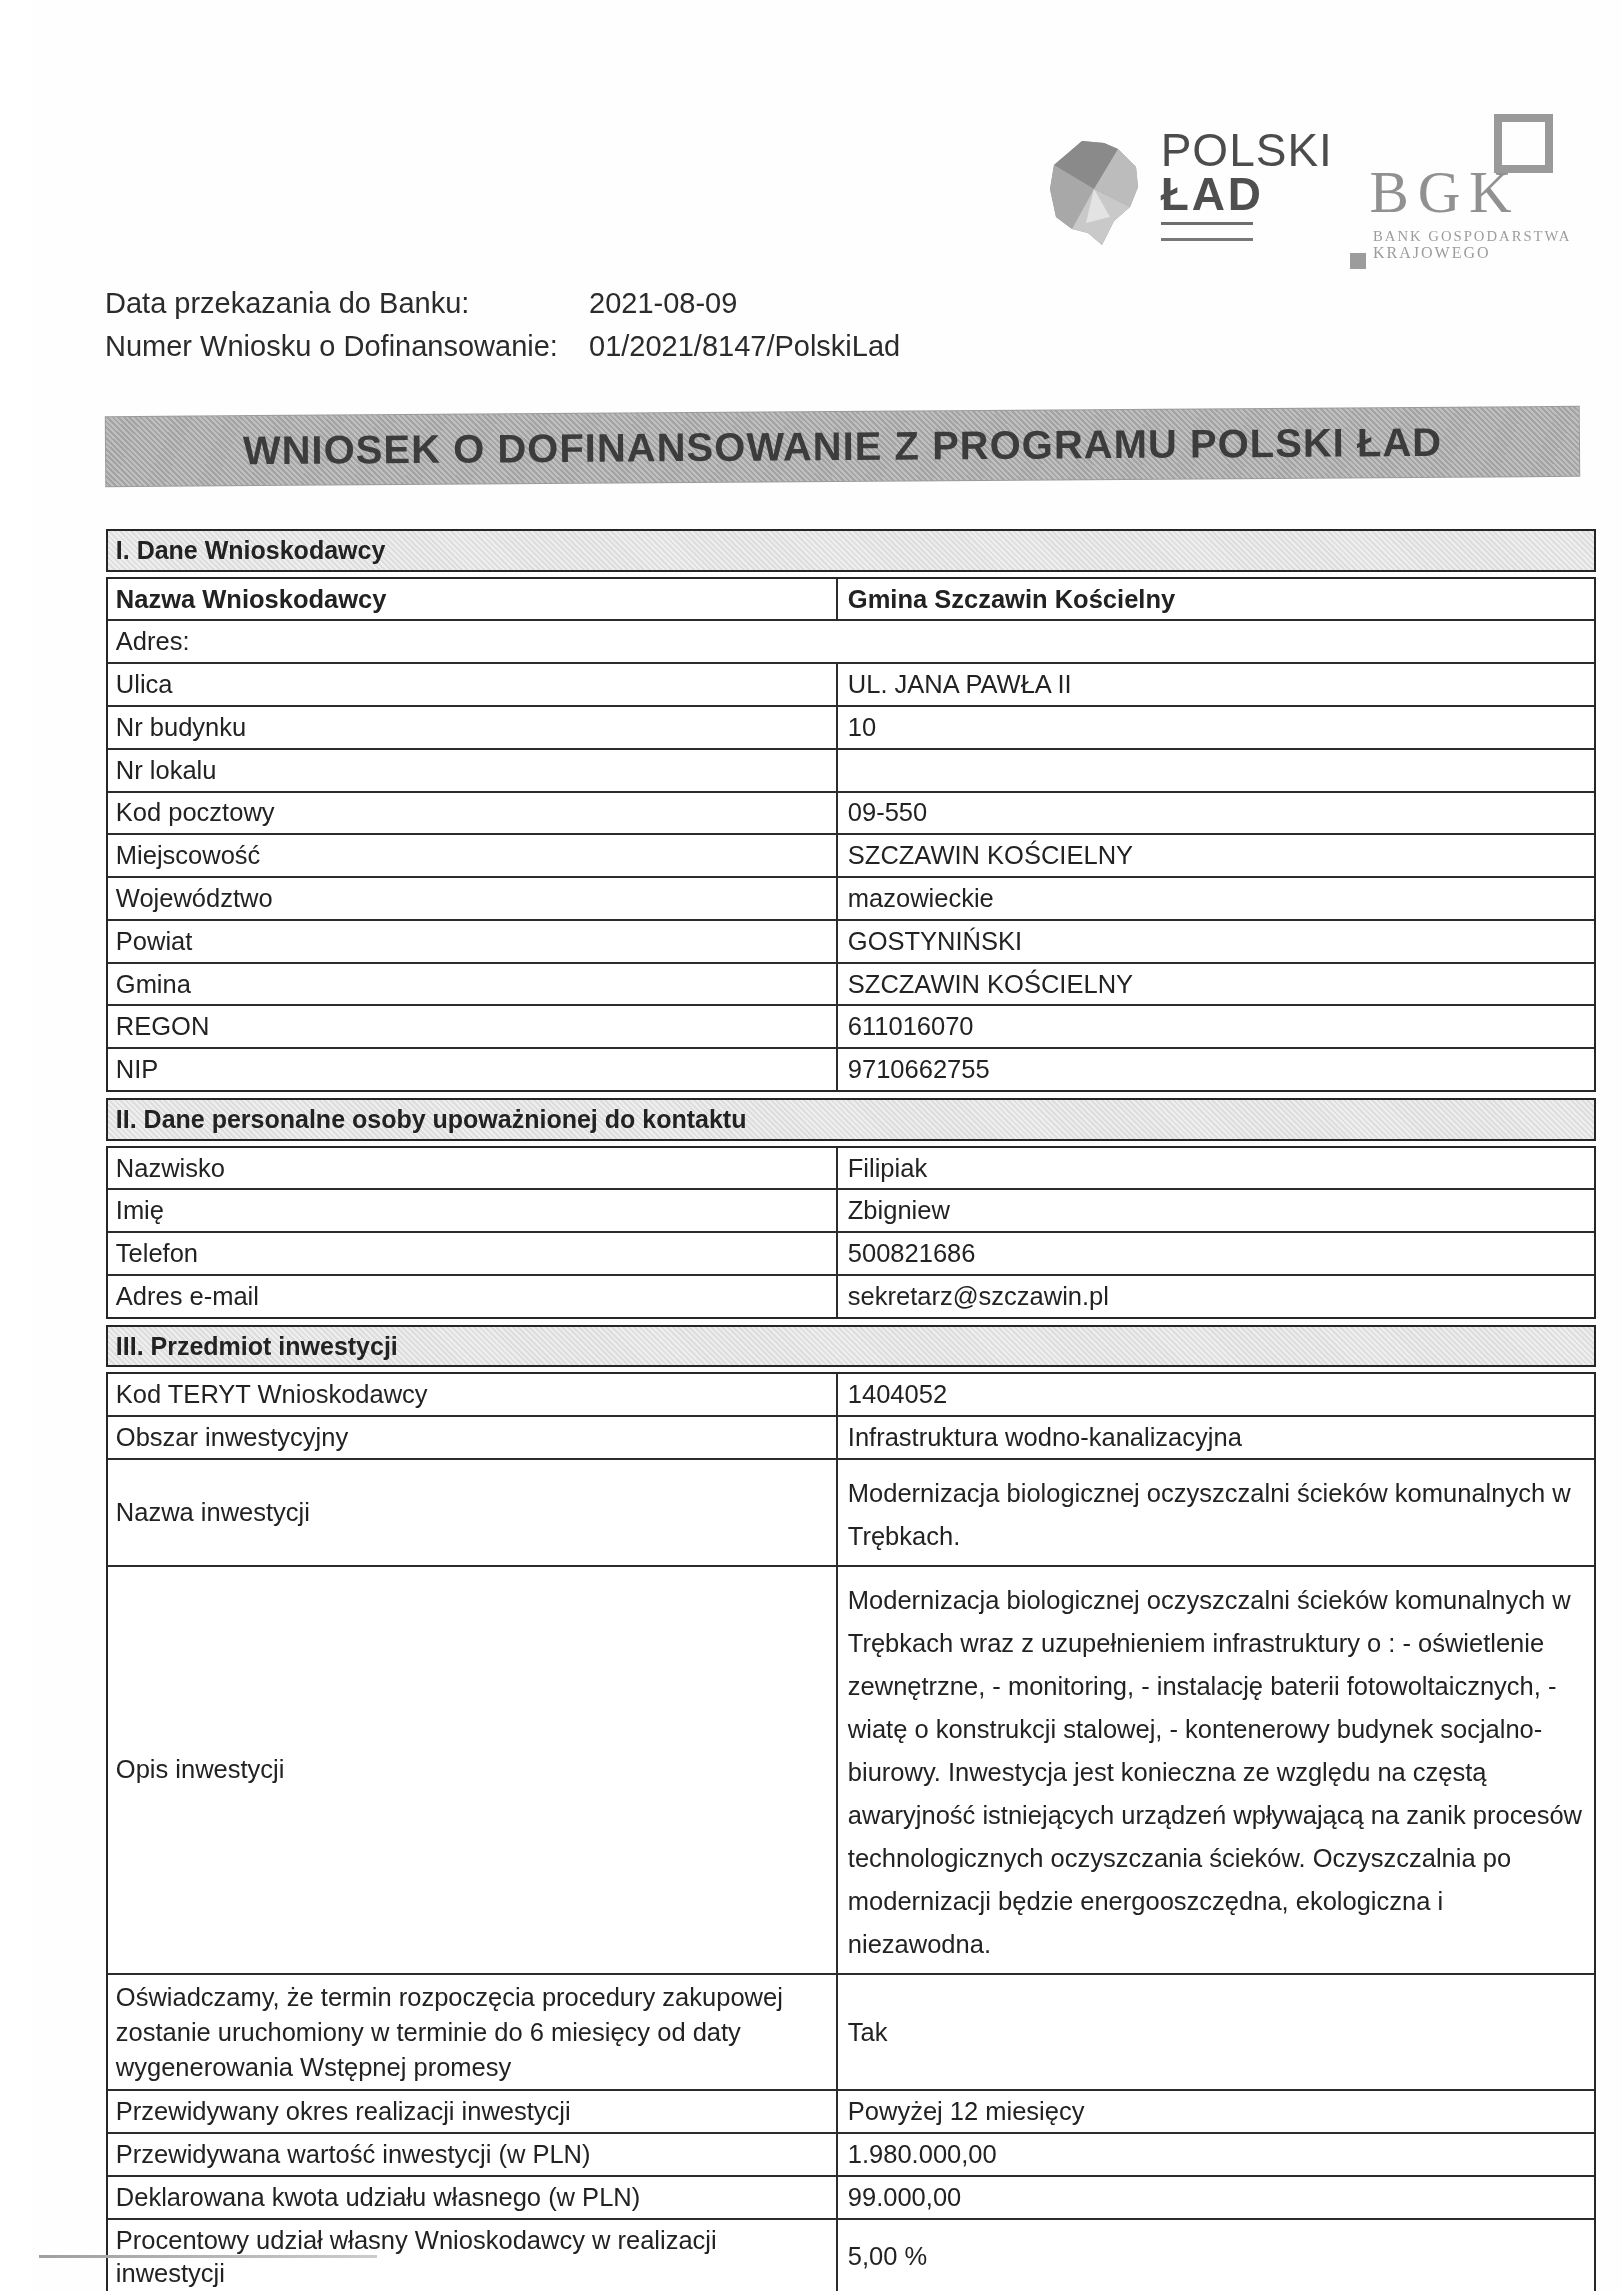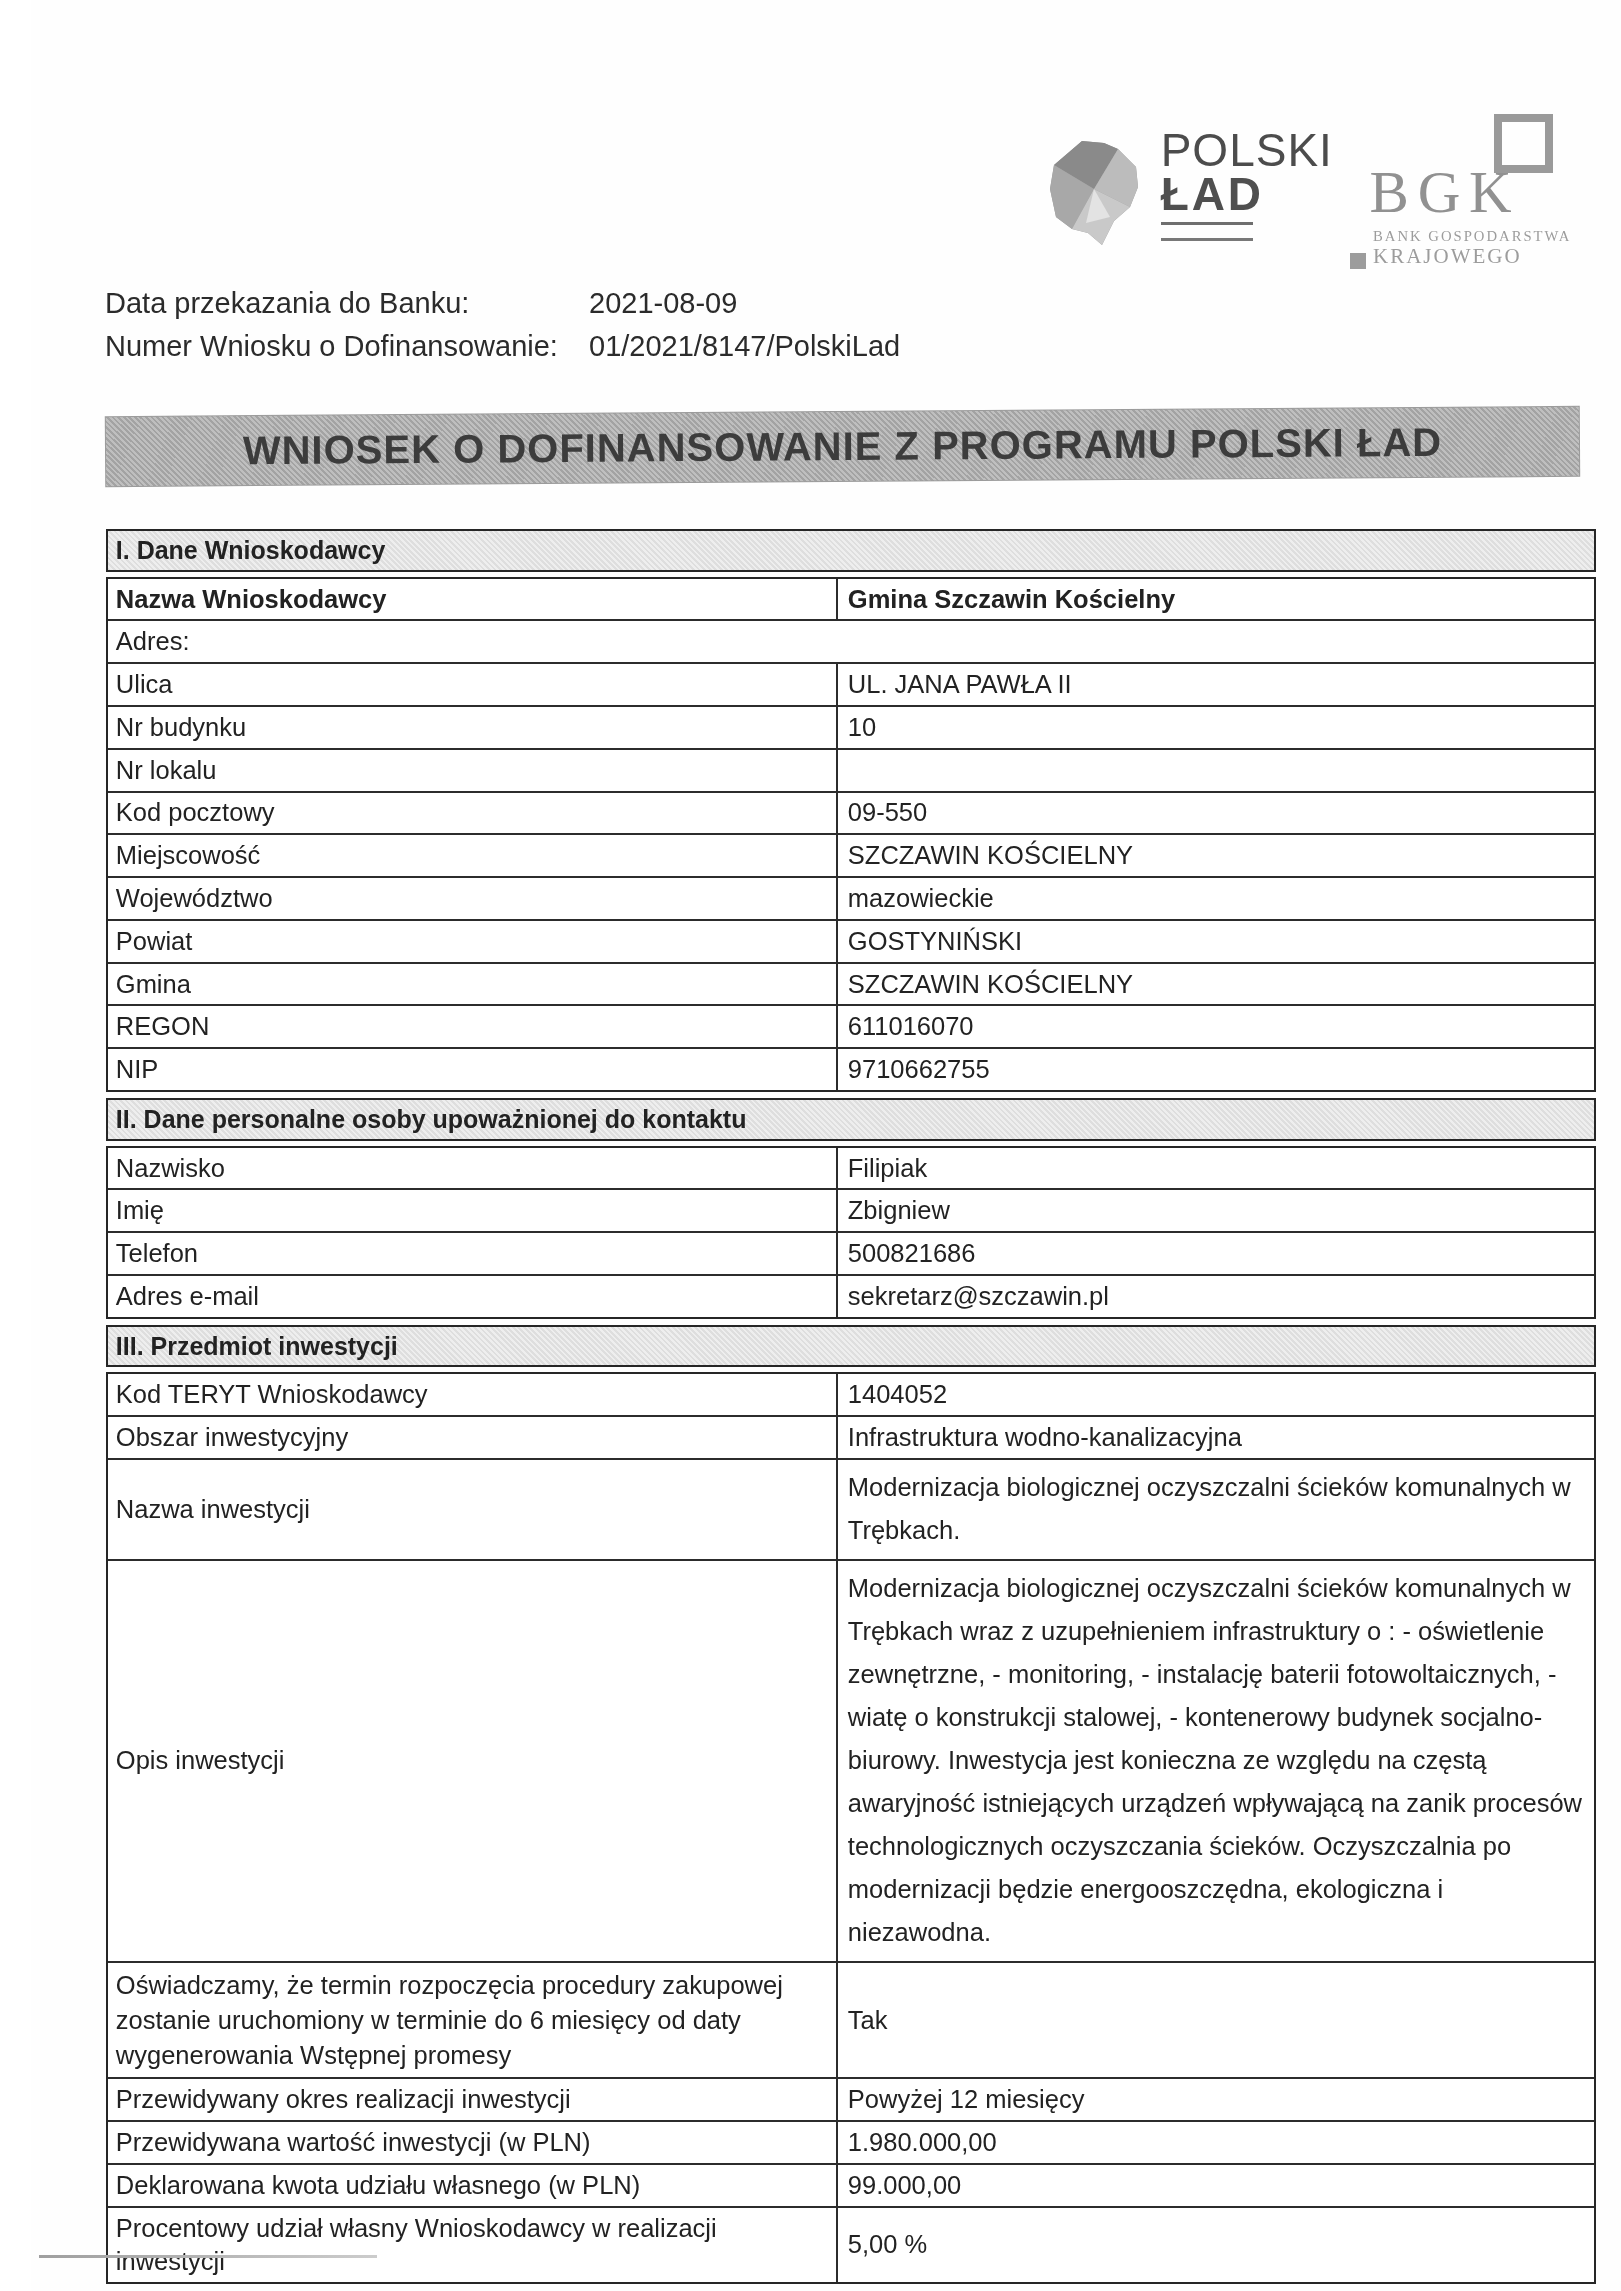--- a/index.html
+++ b/index.html
@@ -16,21 +16,21 @@
   .pl-line2{font-size:46px;line-height:45px;letter-spacing:2.9px;color:#4f4f4f;font-weight:800;}
   .pl-underline{width:92px;height:12.7px;border-top:3.9px solid #6e6e6e;border-bottom:3.9px solid #787878;margin-top:4.9px;}
 
   .bgk-logo{position:absolute;left:1313px;top:108px;width:235px;height:172px;}
   .bgk-square{position:absolute;left:150px;top:5.9px;width:43px;height:43px;border:8.8px solid #9a9a9a;}
   .bgk-acronym{position:absolute;left:25.5px;top:55px;font-family:"Liberation Serif",serif;
     font-size:59px;line-height:59px;letter-spacing:8.8px;color:#919191;}
   .bgk-sub1{position:absolute;left:29px;top:120px;font-family:"Liberation Serif",serif;
     font-size:14.7px;letter-spacing:2px;color:#9c9c9c;white-space:nowrap;}
   .bgk-sub2{position:absolute;left:29px;top:136px;font-family:"Liberation Serif",serif;
-    font-size:21px;letter-spacing:2px;color:#9c9c9c;white-space:nowrap;}
+    font-size:16px;letter-spacing:2px;color:#9c9c9c;white-space:nowrap;}
   .bgk-small-square{position:absolute;left:5.9px;top:145px;width:15.7px;height:15.7px;background:#9c9c9c;}
 
   
   .meta{position:absolute;left:74px;top:282px;font-size:29px;color:#2b2b2b;}
   .meta-row{display:flex;line-height:43px;}
   .meta-label{display:inline-block;width:484px;}
   .meta-value{display:inline-block;}
 
   
   .title-bar{
@@ -59,21 +59,21 @@
   .row:last-child{border-bottom:none;justify-content:flex-end;}
   .cell-label{
     flex:0 0 730px;max-width:730px;box-sizing:border-box;
     border-right:2px solid #2c2c2c;
     padding:3.9px 7.8px;display:flex;align-items:center;line-height:33px;
   }
   .row.span .cell-label{flex:1 1 auto;max-width:none;border-right:none;border-radius:19px;}
   .cell-value{flex:1 1 auto;box-sizing:border-box;padding:3.9px 7.8px 3.9px 9.8px;
     display:flex;align-items:center;line-height:33px;}
   .row.bold .cell-label,.row.bold .cell-value{font-weight:bold;}
-  .row.tall .cell-value{line-height:43px;padding-top:6px;padding-bottom:6.9px;}
+  .row.tall .cell-value{line-height:43px;padding-top:12px;padding-bottom:6.9px;}
   .row.tall-label .cell-label{line-height:35px;padding-top:4.9px;padding-bottom:4.9px;}
 
   
   .bottom-line{position:absolute;left:7.8px;top:2255px;width:338px;height:2.9px;
     background:linear-gradient(to right,#9f9f9f,#cccccc);}
 </style>
 </head>
 <body>
 
 <div class="page">

